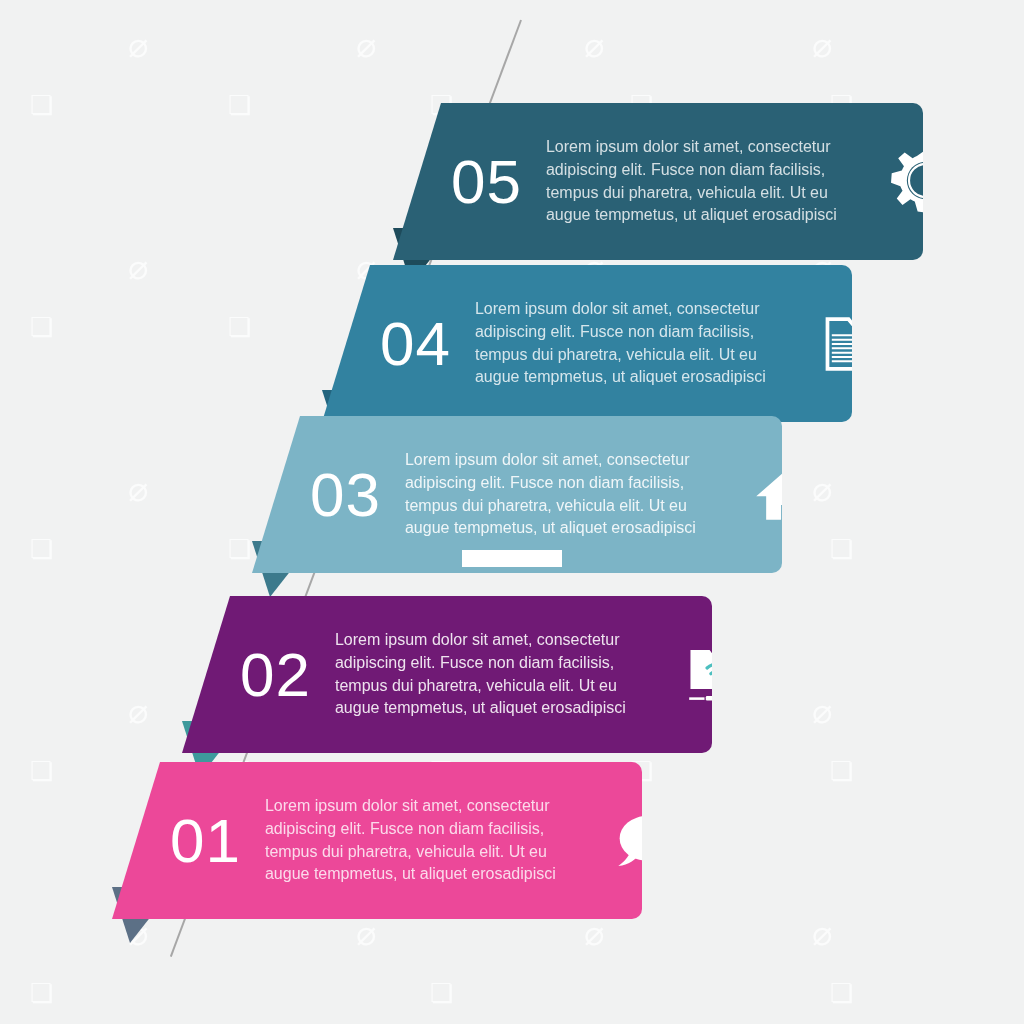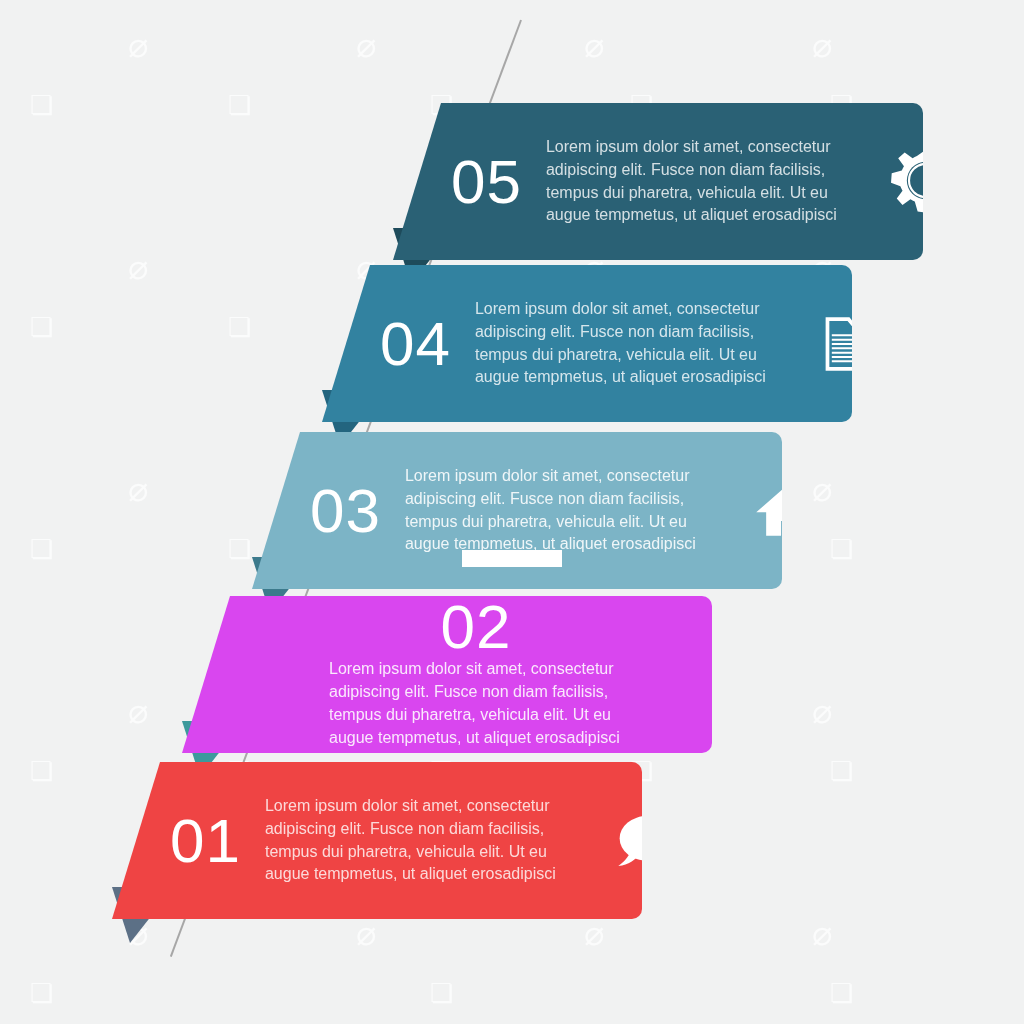--- a/index.html
+++ b/index.html
@@ -198,40 +198,40 @@
             <line x1="11" y1="53" x2="89" y2="53"></line>
             <line x1="11" y1="60" x2="89" y2="60"></line>
             <line x1="11" y1="67" x2="89" y2="67"></line>
             <line x1="11" y1="74" x2="89" y2="74"></line>
           </g>
         </svg>
       </div>
     </div>
   </div>
 
-  <div class="banner-wrap" style="left:252px; top:432px; width:530px;">
+  <div class="banner-wrap" style="left:252px; top:416px; width:530px;">
     <div class="fold" style="top:125px; background:#3c7a8c; -webkit-clip-path:polygon(0 0,62px 0,18px 56px); clip-path:polygon(0 0,62px 0,18px 56px);"></div>
     <div class="banner" style="background:#7cb4c6; padding-left:58px;">
       <div class="num">03</div>
       <div class="desc" style="margin-left:24px; color:rgba(255,255,255,0.88);">Lorem ipsum dolor sit amet, consectetur adipiscing elit. Fusce non diam facilisis, tempus dui pharetra, vehicula elit. Ut eu augue tempmetus, ut aliquet erosadipisci</div>
       <div class="icon-box" style="margin-left:20px;">
         <svg width="62" height="58" viewBox="0 0 100 92" aria-hidden="true">
           <path d="M50 6 L98 48 H82 V86 H58 V62 H42 V86 H18 V48 H2 Z" fill="#ffffff"></path>
           <rect x="72" y="14" width="13" height="22" fill="#ffffff"></rect>
           <rect x="54" y="52" width="18" height="18" fill="#7cb4c6"></rect>
         </svg>
       </div>
     </div>
   </div>
 
   <div class="white-chip" style="left:462px; top:550px; width:100px; height:17px;"></div>
 
   <div class="banner-wrap" style="left:182px; top:596px; width:530px;">
     <div class="fold" style="top:125px; background:#3d9a9c; -webkit-clip-path:polygon(0 0,62px 0,18px 56px); clip-path:polygon(0 0,62px 0,18px 56px);"></div>
-    <div class="banner" style="background:#d946ef; padding-left:58px;flex-direction:column;">
+    <div class="banner" style="background:#701a75; padding-left:58px;">
       <div class="num">02</div>
       <div class="desc" style="margin-left:24px; color:rgba(255,255,255,0.88);">Lorem ipsum dolor sit amet, consectetur adipiscing elit. Fusce non diam facilisis, tempus dui pharetra, vehicula elit. Ut eu augue tempmetus, ut aliquet erosadipisci</div>
       <div class="icon-box" style="margin-left:20px;">
         <svg width="64" height="60" viewBox="0 0 100 94" aria-hidden="true">
           <path d="M10 8 h30 l7 9 h43 v52 H10 Z" fill="#ffffff"></path>
           <g fill="none" stroke="#4cbfbf" stroke-width="5" stroke-linecap="round">
             <path d="M36 36 A22 22 0 0 1 66 36"></path>
             <path d="M42 45 A14 14 0 0 1 60 45"></path>
           </g>
           <circle cx="51" cy="55" r="4" fill="#4cbfbf"></circle>
@@ -239,21 +239,21 @@
           <rect x="34" y="80" width="34" height="7" rx="2" fill="#ffffff"></rect>
           <rect x="8" y="82" width="24" height="4" fill="#ffffff"></rect>
           <rect x="70" y="82" width="24" height="4" fill="#ffffff"></rect>
         </svg>
       </div>
     </div>
   </div>
 
   <div class="banner-wrap" style="left:112px; top:762px; width:530px;">
     <div class="fold" style="top:125px; background:#5c7086; -webkit-clip-path:polygon(0 0,62px 0,18px 56px); clip-path:polygon(0 0,62px 0,18px 56px);"></div>
-    <div class="banner" style="background:#ef4444; padding-left:58px;">
+    <div class="banner" style="background:#ec4899; padding-left:58px;">
       <div class="num">01</div>
       <div class="desc" style="margin-left:24px;">Lorem ipsum dolor sit amet, consectetur adipiscing elit. Fusce non diam facilisis, tempus dui pharetra, vehicula elit. Ut eu augue tempmetus, ut aliquet erosadipisci</div>
       <div class="icon-box" style="margin-left:20px;">
         <svg width="66" height="58" viewBox="0 0 100 88" aria-hidden="true">
           <ellipse cx="52" cy="40" rx="42" ry="34" fill="#ffffff"></ellipse>
           <path d="M28 58 C22 70 16 76 8 82 C24 80 34 72 40 64 Z" fill="#ffffff"></path>
         </svg>
       </div>
     </div>
   </div>

